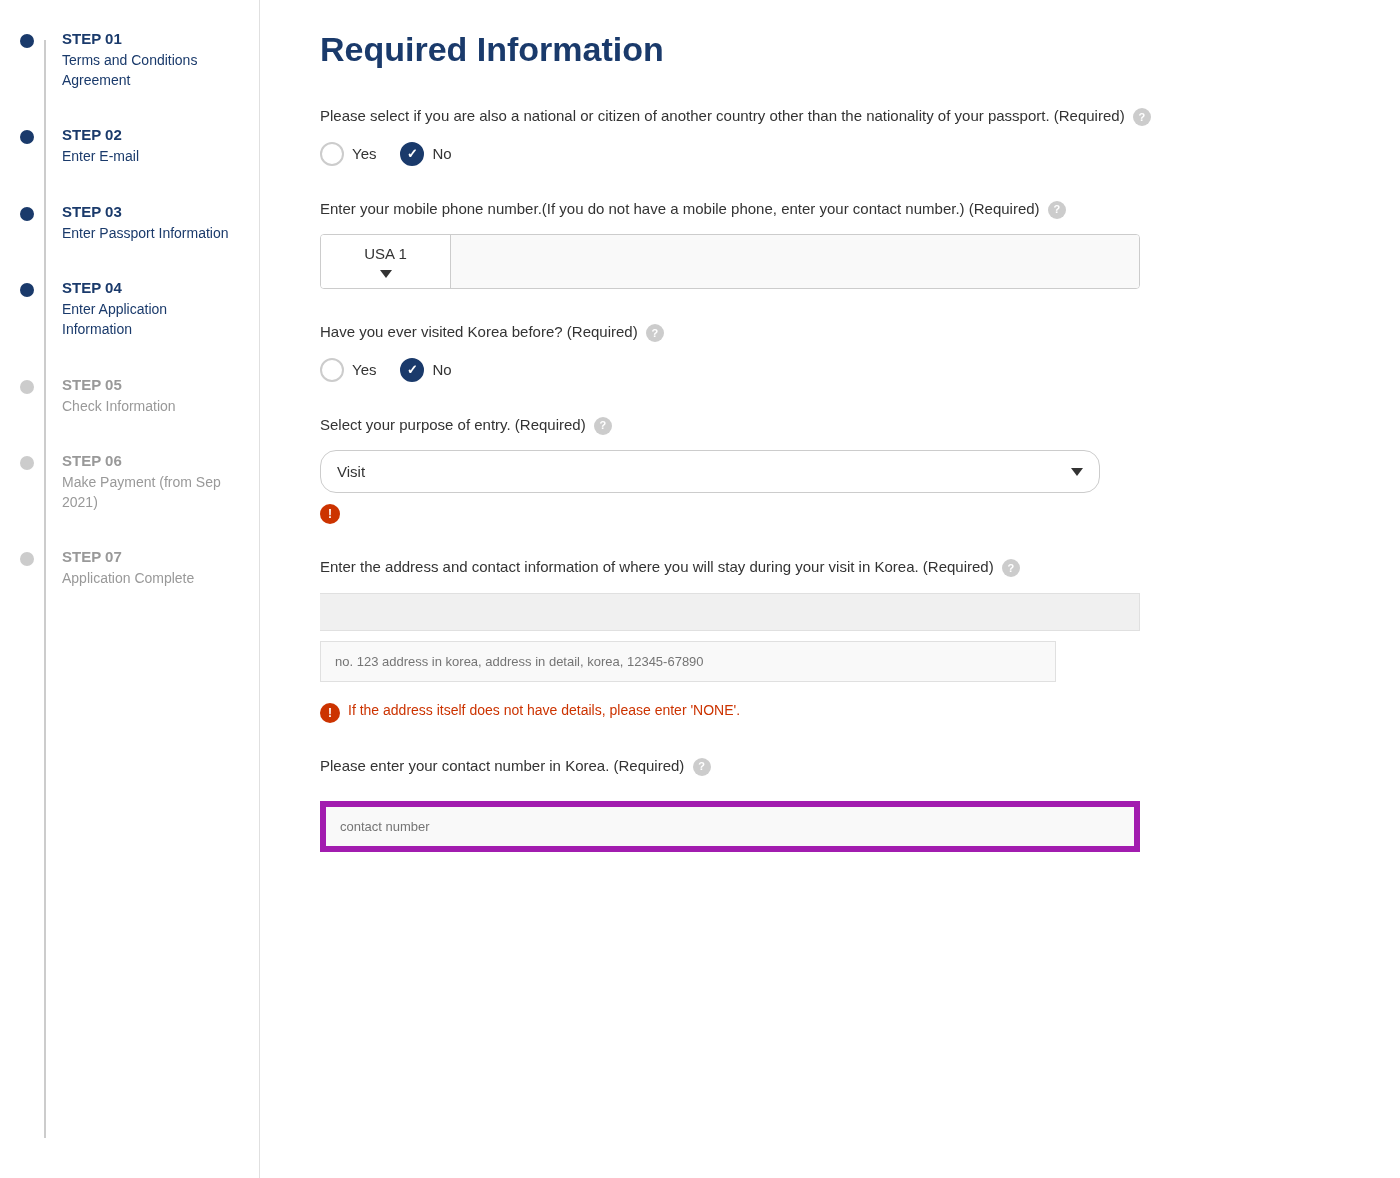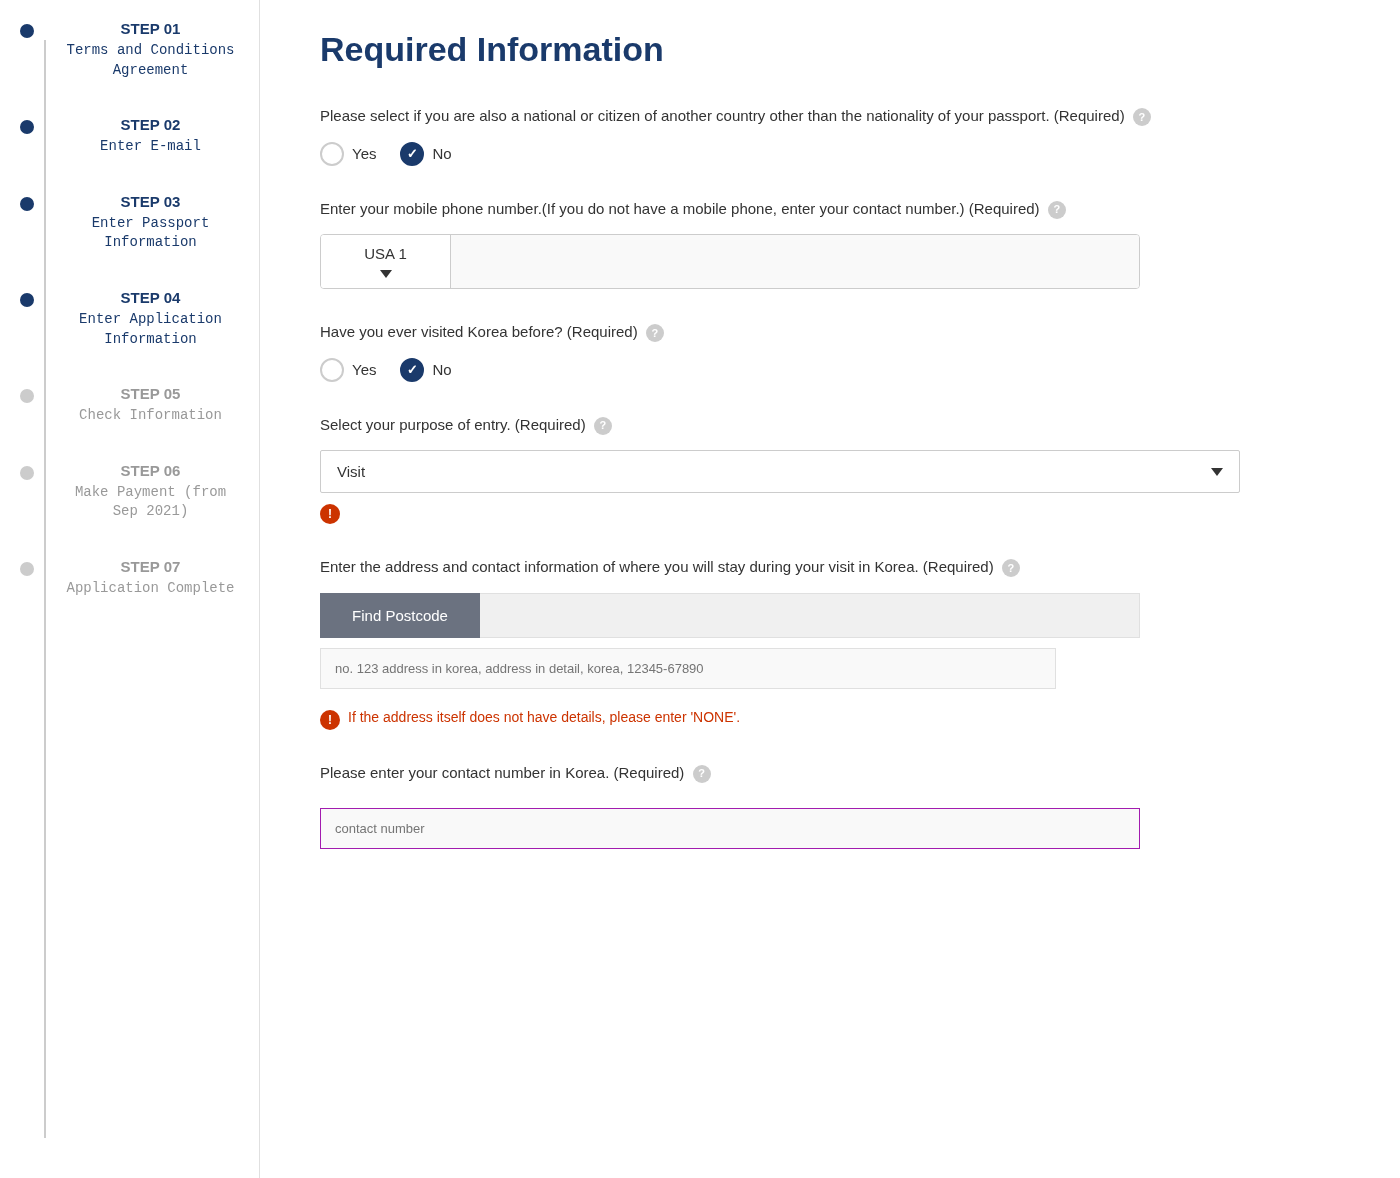--- a/index.html
+++ b/index.html
@@ -11,24 +11,23 @@
     }
     .page-container {
       display: flex;
       min-height: 1178px;
       width: 1400px;
     }
     
     .sidebar {
       width: 260px;
       min-width: 260px;
-      padding: 20px 20px 30px 30px;
+      padding: 30px 20px 30px 30px;
       border-right: 1px solid #e0e0e0;
       position: relative;
-      text-align: center;
     }
     .sidebar-timeline {
       position: absolute;
       left: 44px;
       top: 40px;
       bottom: 40px;
       width: 2px;
       background: #ccc;
     }
     .step-item {
@@ -57,21 +56,20 @@
       color: #1a3a6b;
       margin-bottom: 4px;
     }
     .step-number.inactive {
       color: #999;
     }
     .step-label {
       font-size: 14px;
       color: #1a3a6b;
       line-height: 1.4;
-      font-family: Liberation Mono, monospace;
     }
     .step-label.inactive {
       color: #999;
     }
     
     .main-content {
       flex: 1;
       padding: 30px 50px 67px 60px;
     }
     .page-title {
@@ -171,23 +169,23 @@
       color: #bbb;
       outline: none;
       background: #f9f9f9;
     }
     
     .purpose-select {
       display: flex;
       align-items: center;
       justify-content: space-between;
       border: 1px solid #ccc;
-      border-radius: 2px;
+      border-radius: 16px;
       padding: 12px 16px;
-      width: 920px;
+      width: 780px;
       cursor: pointer;
       font-size: 15px;
       color: #333;
       background: #fff;
     }
     
     .warning-msg {
       display: flex;
       align-items: flex-start;
       gap: 8px;
@@ -241,21 +239,21 @@
       border: 1px solid #e0e0e0;
       padding: 12px 14px;
       font-size: 13px;
       color: #ccc;
       background: #f9f9f9;
       outline: none;
       margin-bottom: 10px;
     }
     .contact-korea-input {
       width: 820px;
-      border: 1px solid #a21caf;
+      border: 6px solid #a21caf;
       padding: 12px 14px;
       font-size: 13px;
       color: #ccc;
       background: #f9f9f9;
       outline: none;
       margin-top: 10px;
     }
     .chevron-down {
       width: 0;
       height: 0;
@@ -379,21 +377,20 @@
         <div class="warning-icon">!</div>
       </div>
     </div>
 
     <div class="form-section">
       <div class="section-label">
         <span>Enter the address and contact information of where you will stay during your visit in Korea. (Required)</span>
         <span class="help-icon">?</span>
       </div>
       <div class="address-row">
-        <button class="find-postcode-btn">Find Postcode</button>
         <input class="postcode-input" type="text" value="" style="">
       </div>
       <input class="address-detail-input" type="text" placeholder="no. 123 address in korea, address in detail, korea, 12345-67890" style="">
       <div class="warning-msg">
         <div class="warning-icon">!</div>
         <span>If the address itself does not have details, please enter 'NONE'.</span>
       </div>
     </div>
 
     <div class="form-section">

